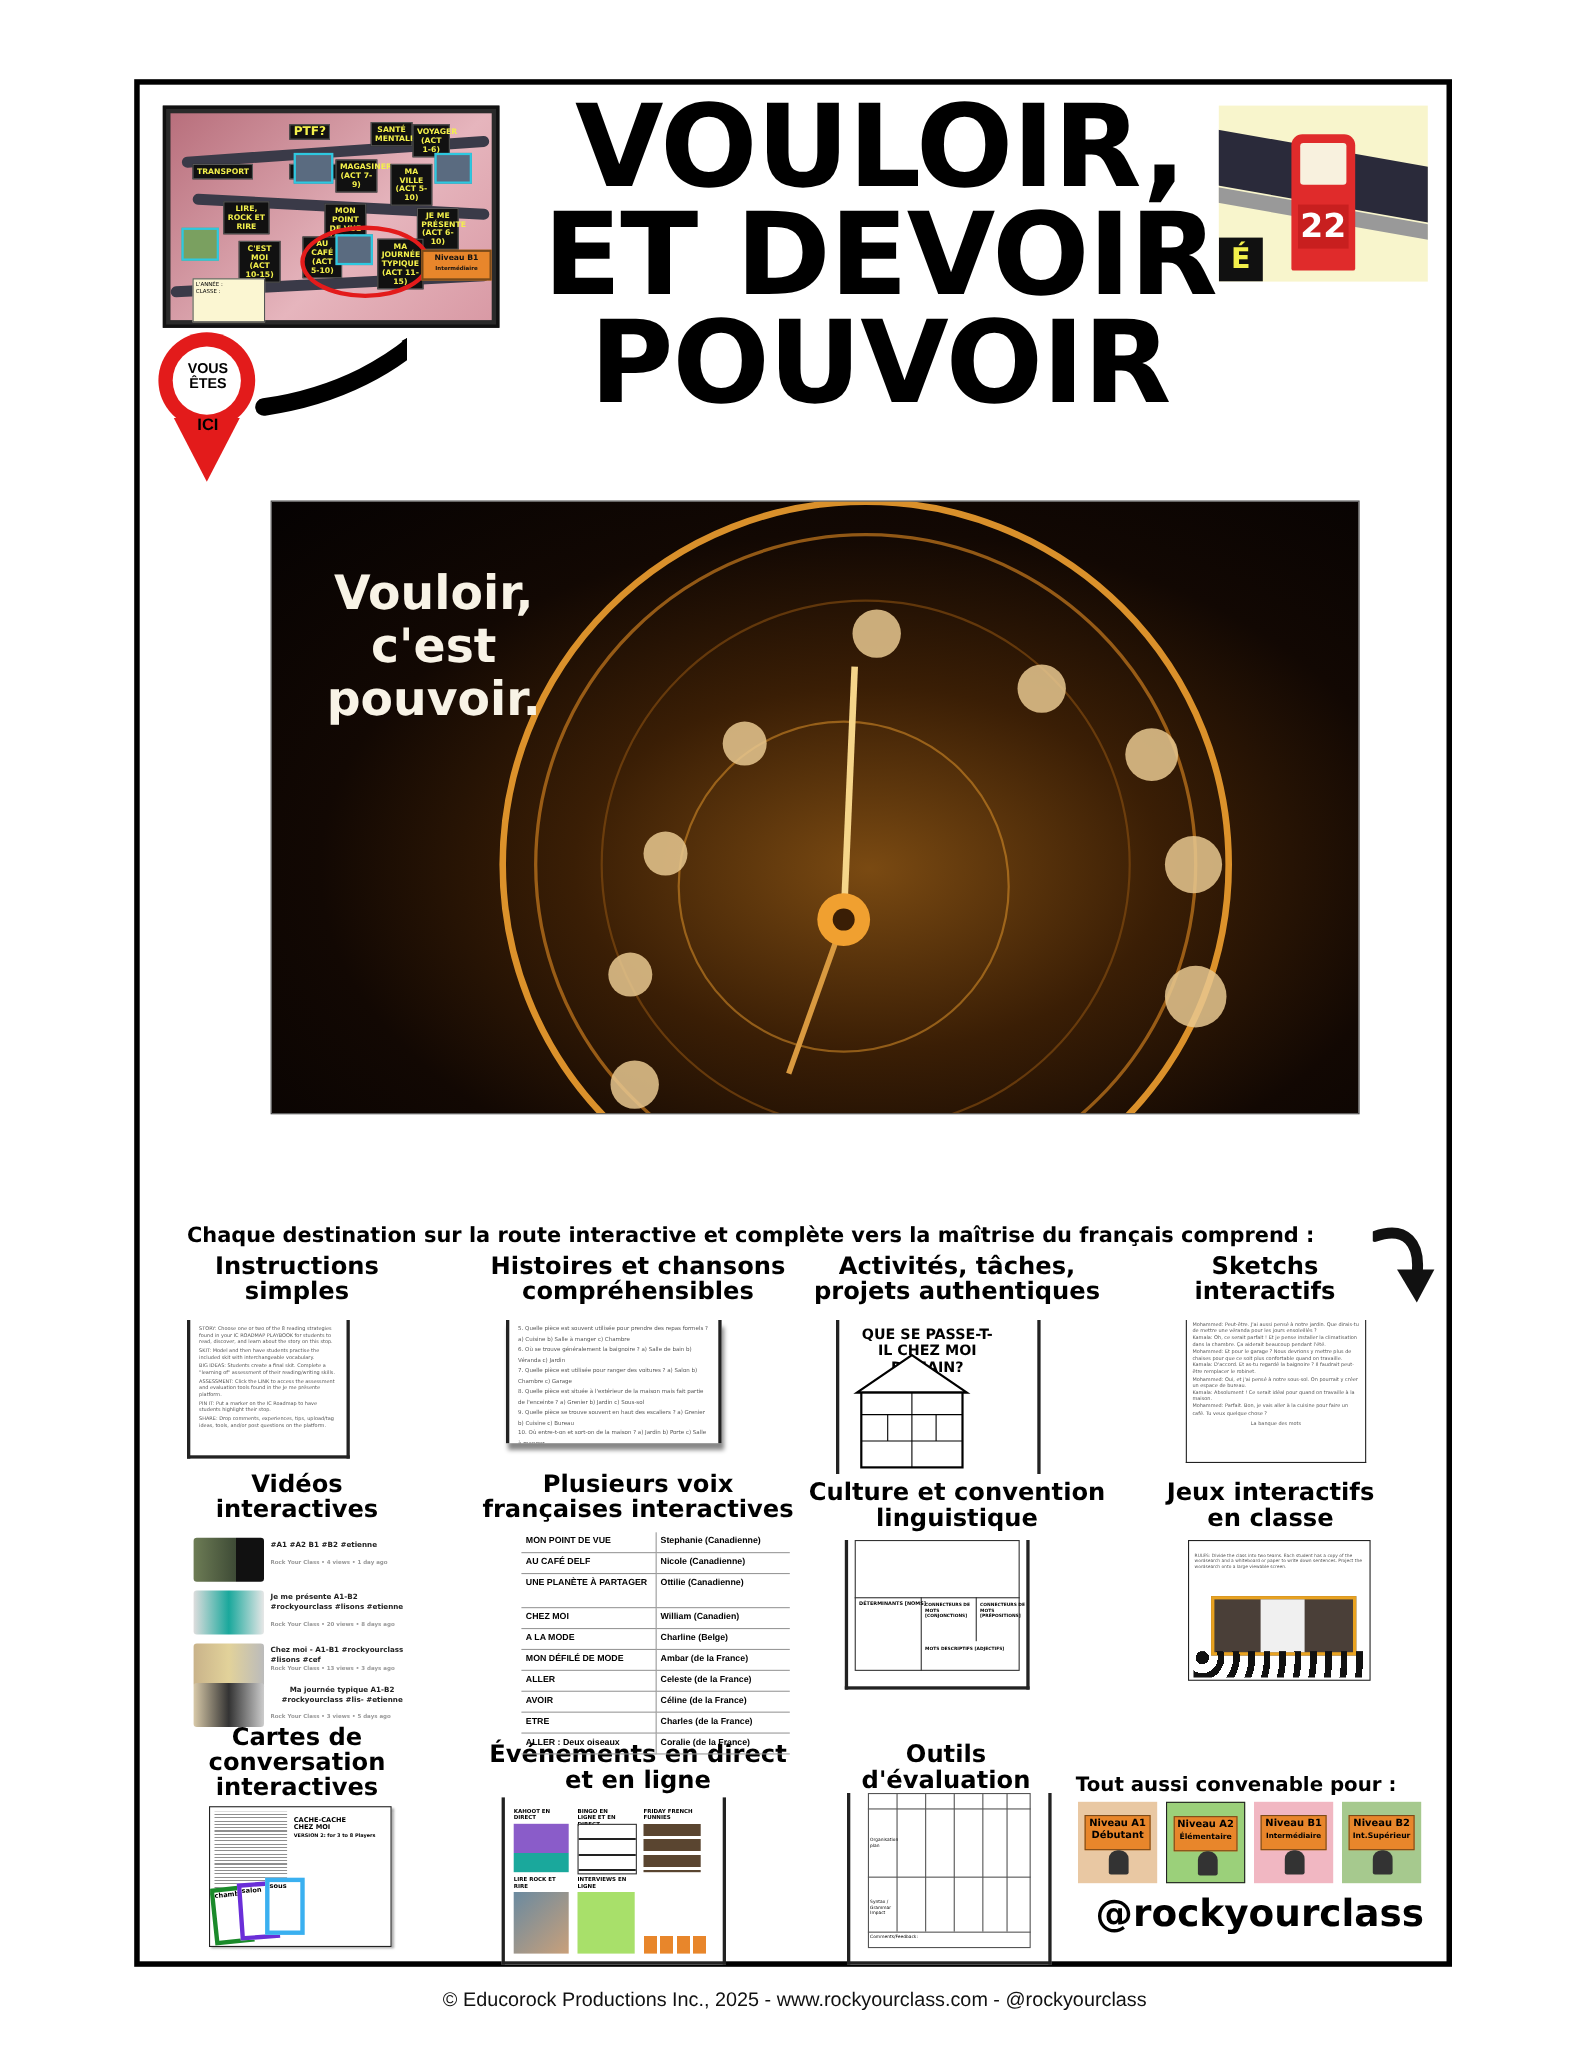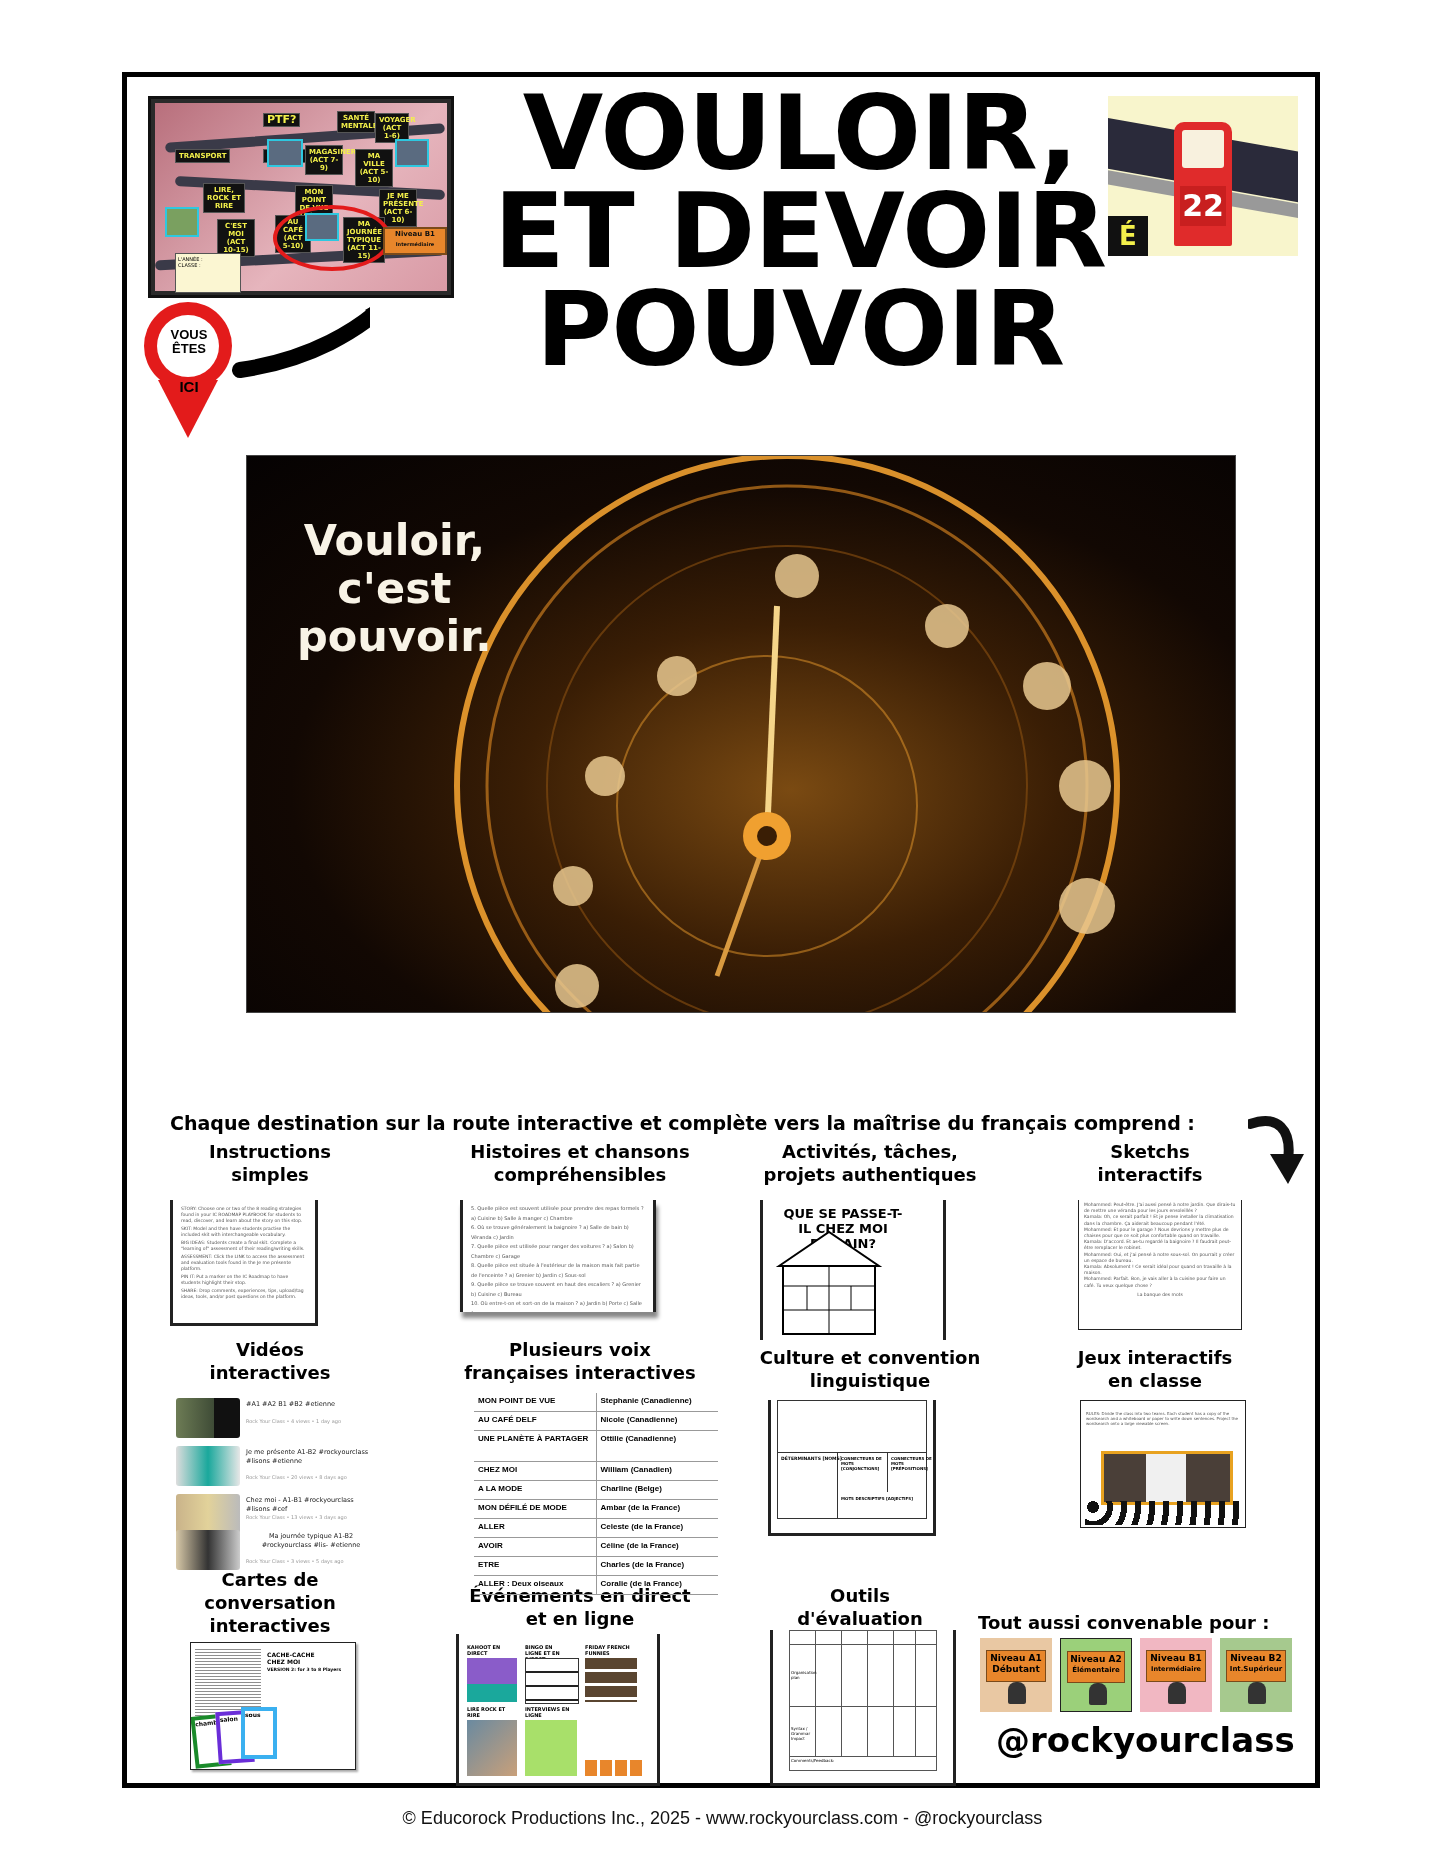--- a/index.html
+++ b/index.html
@@ -16,27 +16,27 @@
   .circle-red{position:absolute;border:4px solid #e31b1b;border-radius:50%;}
   
   .title{left:480px;top:84px;width:640px;font-family:"DejaVu Sans",sans-serif;font-weight:900;font-size:104px;line-height:98px;letter-spacing:-1px;text-align:center;}
   
   .pump-box{left:1108px;top:96px;width:190px;height:160px;background:#f8f5cc;overflow:hidden;}
   
   .hero{left:246px;top:455px;width:988px;height:556px;background:radial-gradient(ellipse at 55% 60%,#7a4a12 0%,#3a1e05 35%,#120803 65%,#050202 100%);overflow:hidden;border:1px solid #444;}
   .hero-quote{position:absolute;left:50px;top:60px;color:#f8f3e6;font-family:"DejaVu Sans",sans-serif;font-weight:bold;font-size:43px;line-height:48px;text-align:center;}
   
   .intro{left:170px;top:1112px;width:1120px;font-weight:bold;font-size:19px;}
-  .feat-title{position:absolute;font-weight:bold;font-size:18px;line-height:23px;text-align:center;}
+  .feat-title{position:absolute;font-weight:bold;font-size:22px;line-height:23px;text-align:center;}
   .doc{position:absolute;background:#fff;border:2px solid #222;box-sizing:border-box;overflow:hidden;}
   .doc-text{font-size:6px;line-height:11px;color:#555;padding:4px 8px;}
   .voices{position:absolute;left:474px;top:1393px;width:244px;border-collapse:collapse;font-family:"Liberation Sans",sans-serif;font-size:8px;font-weight:bold;}
   .voices td{border-bottom:1px solid #999;padding:3px 4px;height:12px;vertical-align:top;}
   .voices td:first-child{border-right:1px solid #999;width:50%;}
-  .video-item{position:absolute;left:176px;width:200px;height:48px;}
+  .video-item{position:absolute;left:176px;width:200px;height:48px;font-weight:bold;}
   .video-thumb{position:absolute;left:0;top:0;width:64px;height:40px;border-radius:3px;}
   .video-title{position:absolute;left:70px;top:2px;font-size:6.5px;line-height:9px;color:#222;width:130px;}
   .video-meta{position:absolute;left:70px;top:20px;font-size:5px;color:#999;}
   .levels{left:980px;top:1638px;width:318px;height:74px;}
   .level-card{position:absolute;top:0;width:72px;height:74px;box-sizing:border-box;overflow:hidden;}
   .level-board{position:absolute;left:6px;right:6px;top:12px;height:28px;background:#e8862b;border:1px solid #7a4a1a;font-weight:bold;font-size:9px;line-height:11px;text-align:center;padding-top:2px;}
   .tout{left:978px;top:1612px;font-weight:bold;font-size:18px;}
   .handle{left:996px;top:1720px;font-weight:bold;font-size:34px;}
   .footer{left:0;top:1808px;width:1445px;text-align:center;font-family:"Liberation Sans",sans-serif;font-size:18px;color:#111;}
 </style>

